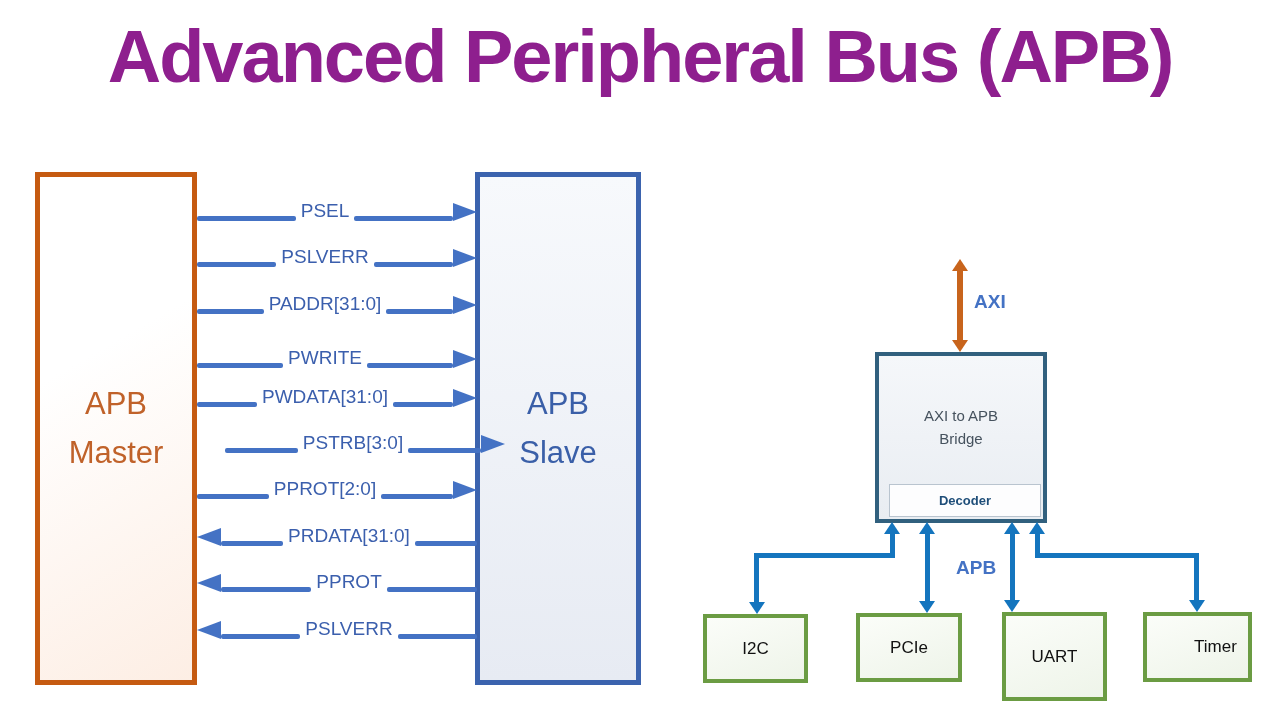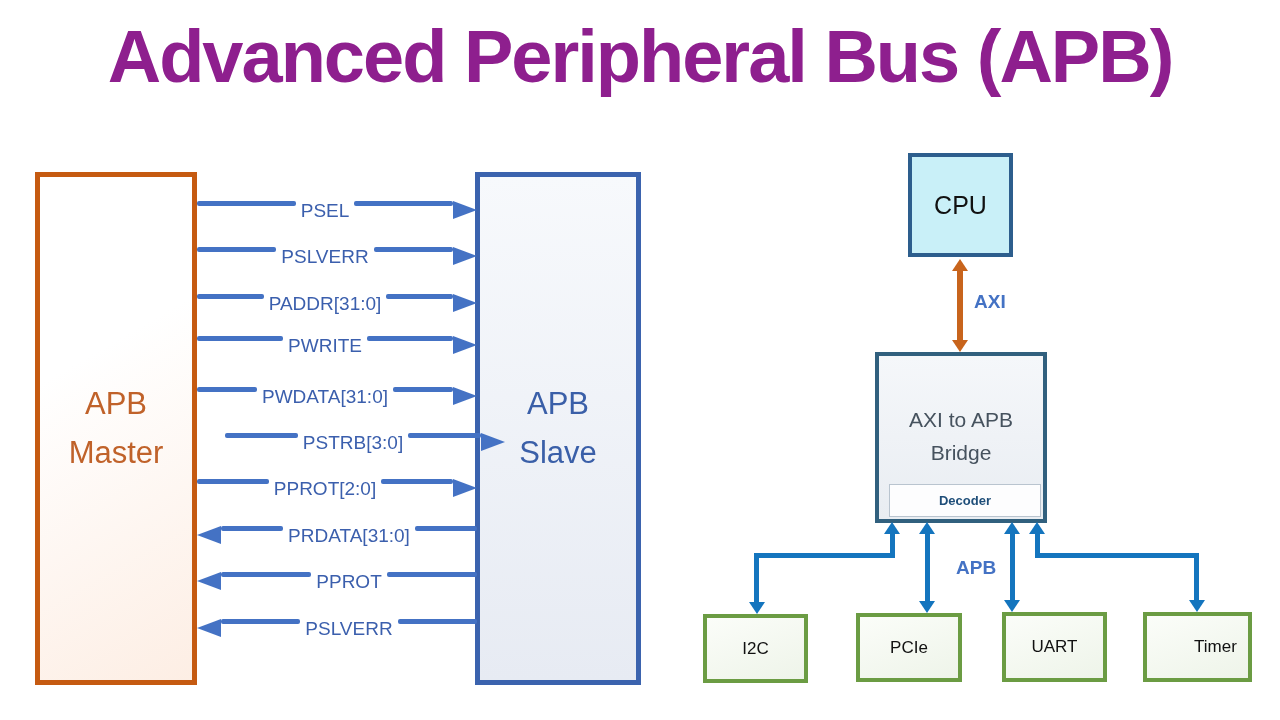--- a/index.html
+++ b/index.html
@@ -18,38 +18,38 @@
                 border: 5px solid #c55a11;
                 background: linear-gradient(150deg, #ffffff 35%, #fdeee4 100%);
                 color: #c0622a; font-size: 31px; line-height: 1.55; }
   .slave-box  { left: 475px; top: 172px; width: 166px; height: 513px;
                 border: 5px solid #3b63ae;
                 background: linear-gradient(180deg, #f7f9fc 0%, #e7ebf3 100%);
                 color: #3a5fa8; font-size: 31px; line-height: 1.55; }
 
   
   .sig-row { position: absolute; left: 197px; width: 280px; height: 20px;
-             display: flex; align-items: flex-start; }
+             display: flex; align-items: flex-end; }
   .sig-ln { flex: 1 1 auto; height: 5px; background: #4472c4; border-radius: 2px; }
   .sig-label { color: #3b5fad; font-size: 19px; padding: 0 5px; white-space: nowrap;
                line-height: 20px; }
   .ah-r { width: 0; height: 0; border-top: 9px solid transparent;
           border-bottom: 9px solid transparent; border-left: 24px solid #4472c4; }
   .ah-l { width: 0; height: 0; border-top: 9px solid transparent;
           border-bottom: 9px solid transparent; border-right: 24px solid #4472c4; }
 
   
   .cpu-box { position: absolute; left: 908px; top: 153px; width: 105px; height: 104px;
              border: 4px solid #2d5e8d; background: #c9f0f8; display: flex;
              align-items: center; justify-content: center; font-size: 25px; color: #111; }
   .bridge-box { position: absolute; left: 875px; top: 352px; width: 172px; height: 171px;
                 border: 4px solid #31607e;
                 background: linear-gradient(180deg, #f5f7fa 0%, #e9edf2 100%); }
   .bridge-label { position: absolute; left: 0; top: 48px; width: 100%; text-align: center;
-                  color: #46525e; font-size: 21px; line-height: 1.55; white-space: pre-line; }
+                  color: #46525e; font-size: 15px; line-height: 1.55; white-space: pre-line; }
   .decoder-box { position: absolute; left: 2px; right: 2px; bottom: 2px; height: 33px;
                  background: #fdfdfe; border: 1px solid #b9c4cf; display: flex;
                  align-items: center; justify-content: center; margin-left: 8px; }
   .decoder-label { font-size: 13px; font-weight: bold; color: #1f4e79; }
 
   .periph-box { position: absolute; border: 4px solid #6b9c43;
                 background: linear-gradient(160deg, #fbfdf9 0%, #eef4e9 100%);
                 display: flex; align-items: center; justify-content: center;
                 font-size: 17px; color: #111; }
 
@@ -100,21 +100,21 @@
         <div class="sig-label">PSLVERR</div>
         <div class="sig-ln"></div>
         <div class="ah-r"></div>
       </div>
       <div class="sig-row" style="top: 294px;">
         <div class="sig-ln"></div>
         <div class="sig-label">PADDR[31:0]</div>
         <div class="sig-ln"></div>
         <div class="ah-r"></div>
       </div>
-      <div class="sig-row" style="top: 336px;">
+      <div class="sig-row" style="top: 348px;">
         <div class="sig-ln"></div>
         <div class="sig-label">PWRITE</div>
         <div class="sig-ln"></div>
         <div class="ah-r"></div>
       </div>
       <div class="sig-row" style="top: 387px;">
         <div class="sig-ln"></div>
         <div class="sig-label">PWDATA[31:0]</div>
         <div class="sig-ln"></div>
         <div class="ah-r"></div>
@@ -144,23 +144,20 @@
         <div class="sig-ln"></div>
       </div>
       <div class="sig-row" style="top: 619px;">
         <div class="ah-l"></div>
         <div class="sig-ln"></div>
         <div class="sig-label">PSLVERR</div>
         <div class="sig-ln"></div>
       </div>
     </div>
 
-  <div class="cpu-box">
-    <span>CPU</span>
-  </div>
 
   <div class="varrow axi-arrow" style="left:952px; top:259px; width:16px; height:93px;">
     <div class="va-up"></div>
     <div class="va-ln"></div>
     <div class="va-down"></div>
   </div>
   <div class="bus-label" style="left:974px; top:291px;">AXI</div>
 
   <div class="bridge-box">
     <div class="bridge-label">AXI to APB
@@ -200,21 +197,21 @@
     <div class="tri-down" style="left:1189px; top:600px;"></div>
   </div>
 
   <div id="peripherals">
       <div class="periph-box" style="left: 703px; top: 614px; width: 105px; height: 69px;">
         <div class="">I2C</div>
       </div>
       <div class="periph-box" style="left: 856px; top: 613px; width: 106px; height: 69px;">
         <div class="">PCIe</div>
       </div>
-      <div class="periph-box" style="left: 1002px; top: 612px; width: 105px; height: 70px;">
+      <div class="periph-box" style="left: 1002px; top: 612px; width: 105px; height: 89px;">
         <div class="">UART</div>
       </div>
       <div class="periph-box" style="left: 1143px; top: 612px; width: 109px; height: 70px; padding-left: 36px;">
         <div class="">Timer</div>
       </div>
     </div>
 
 </div>
 
 </body></html>

